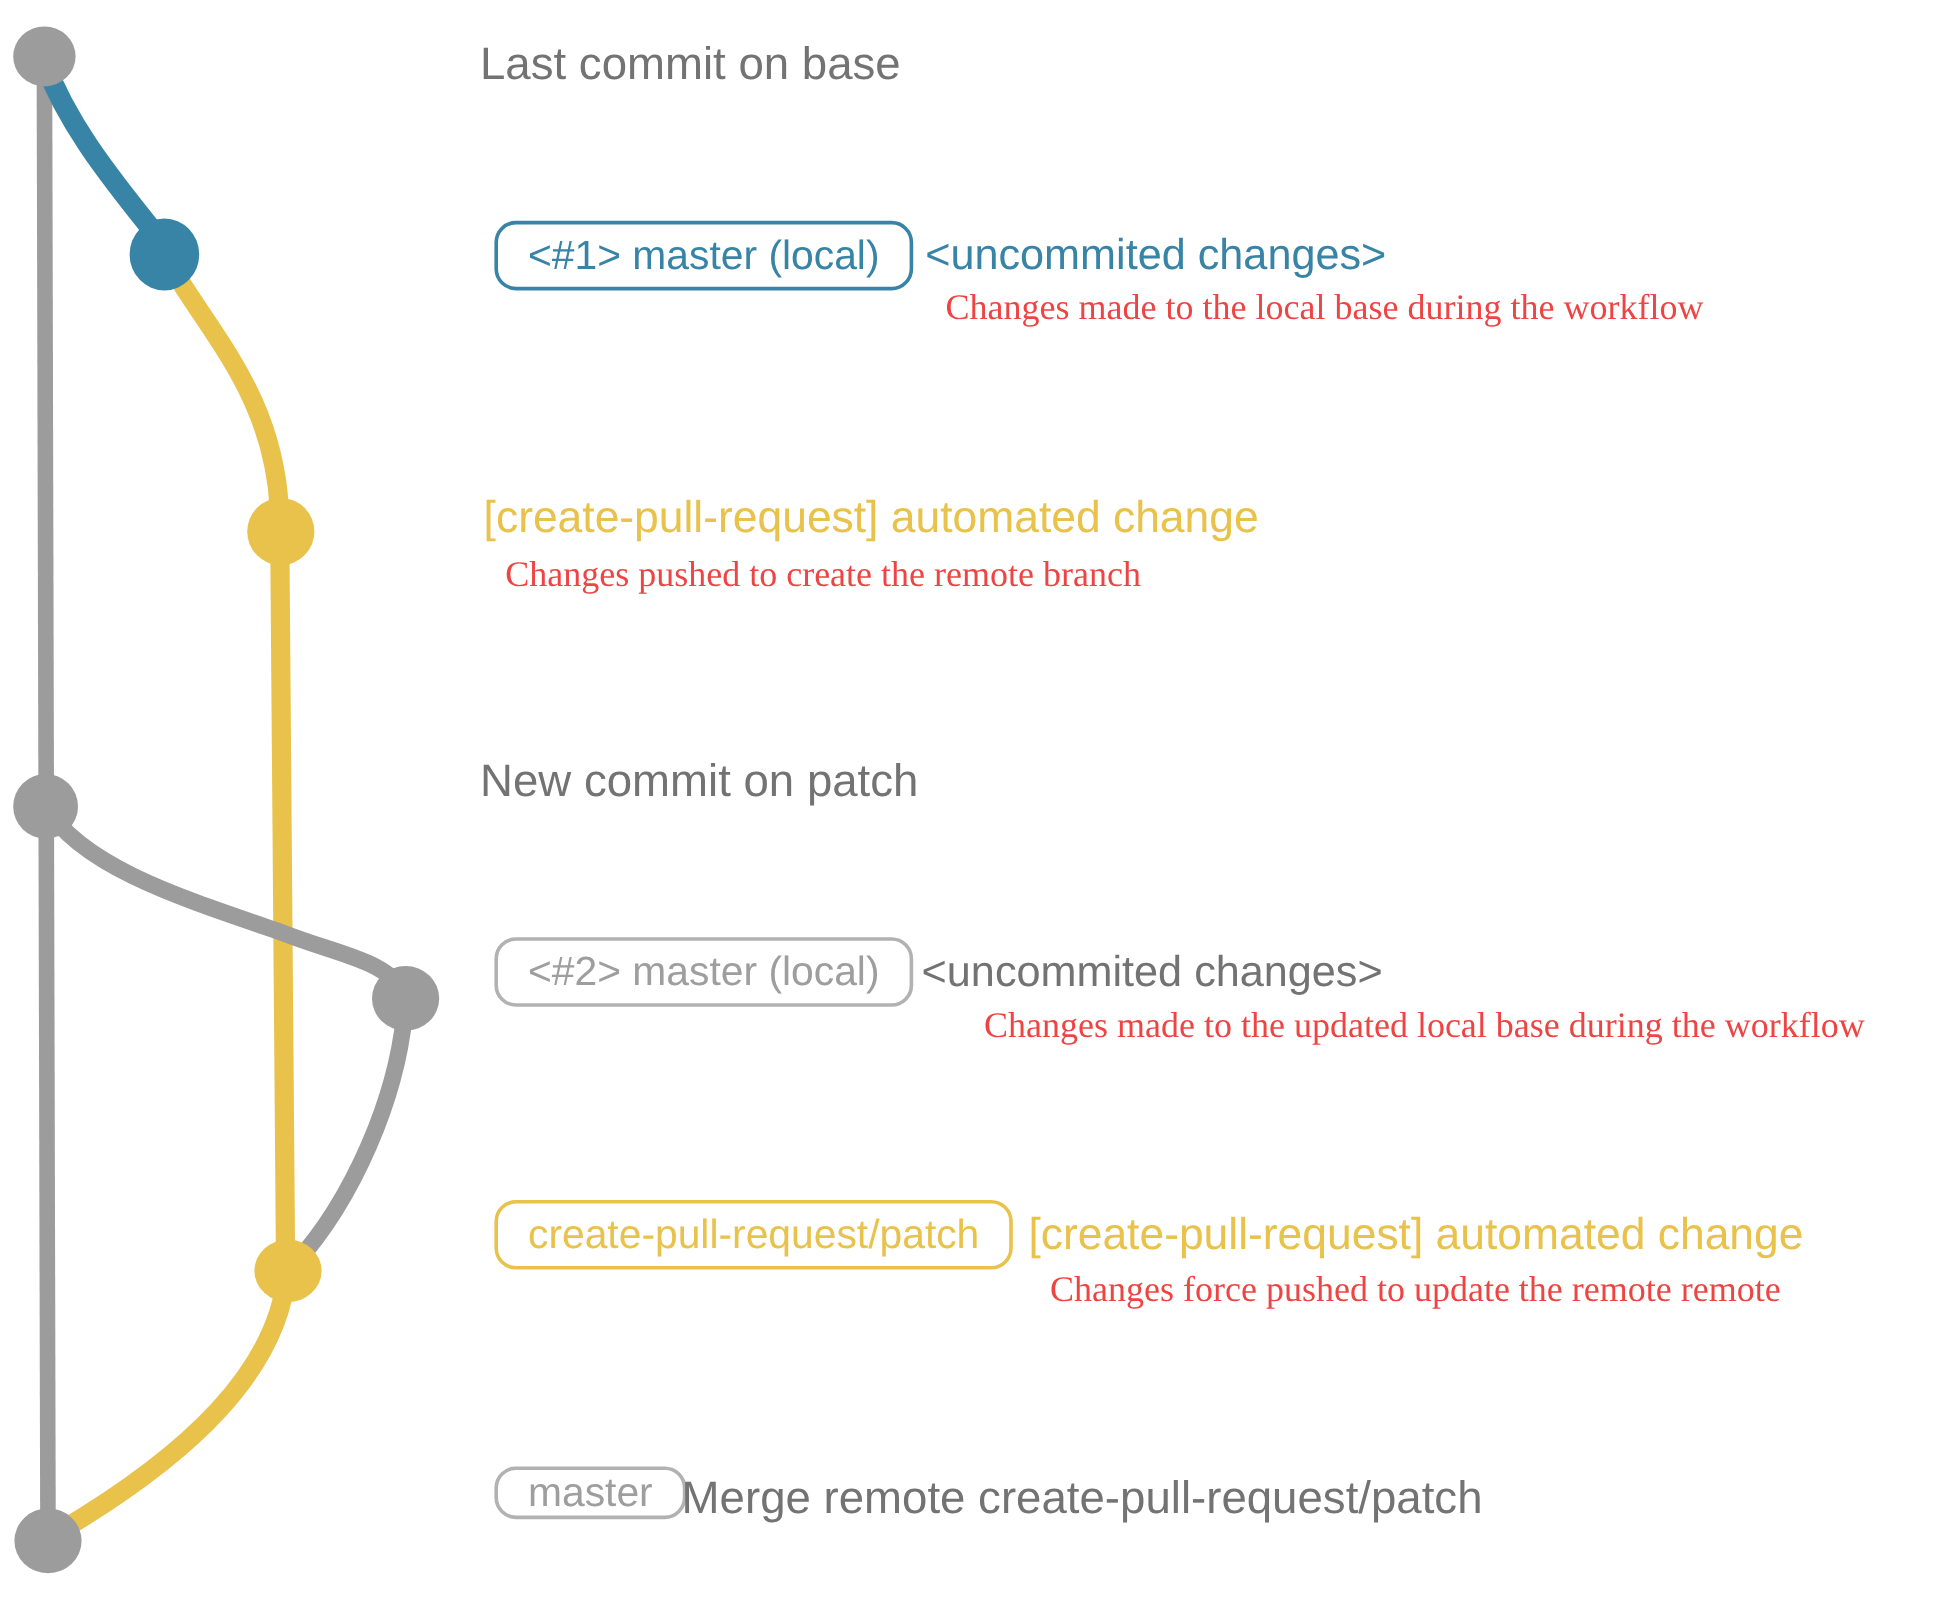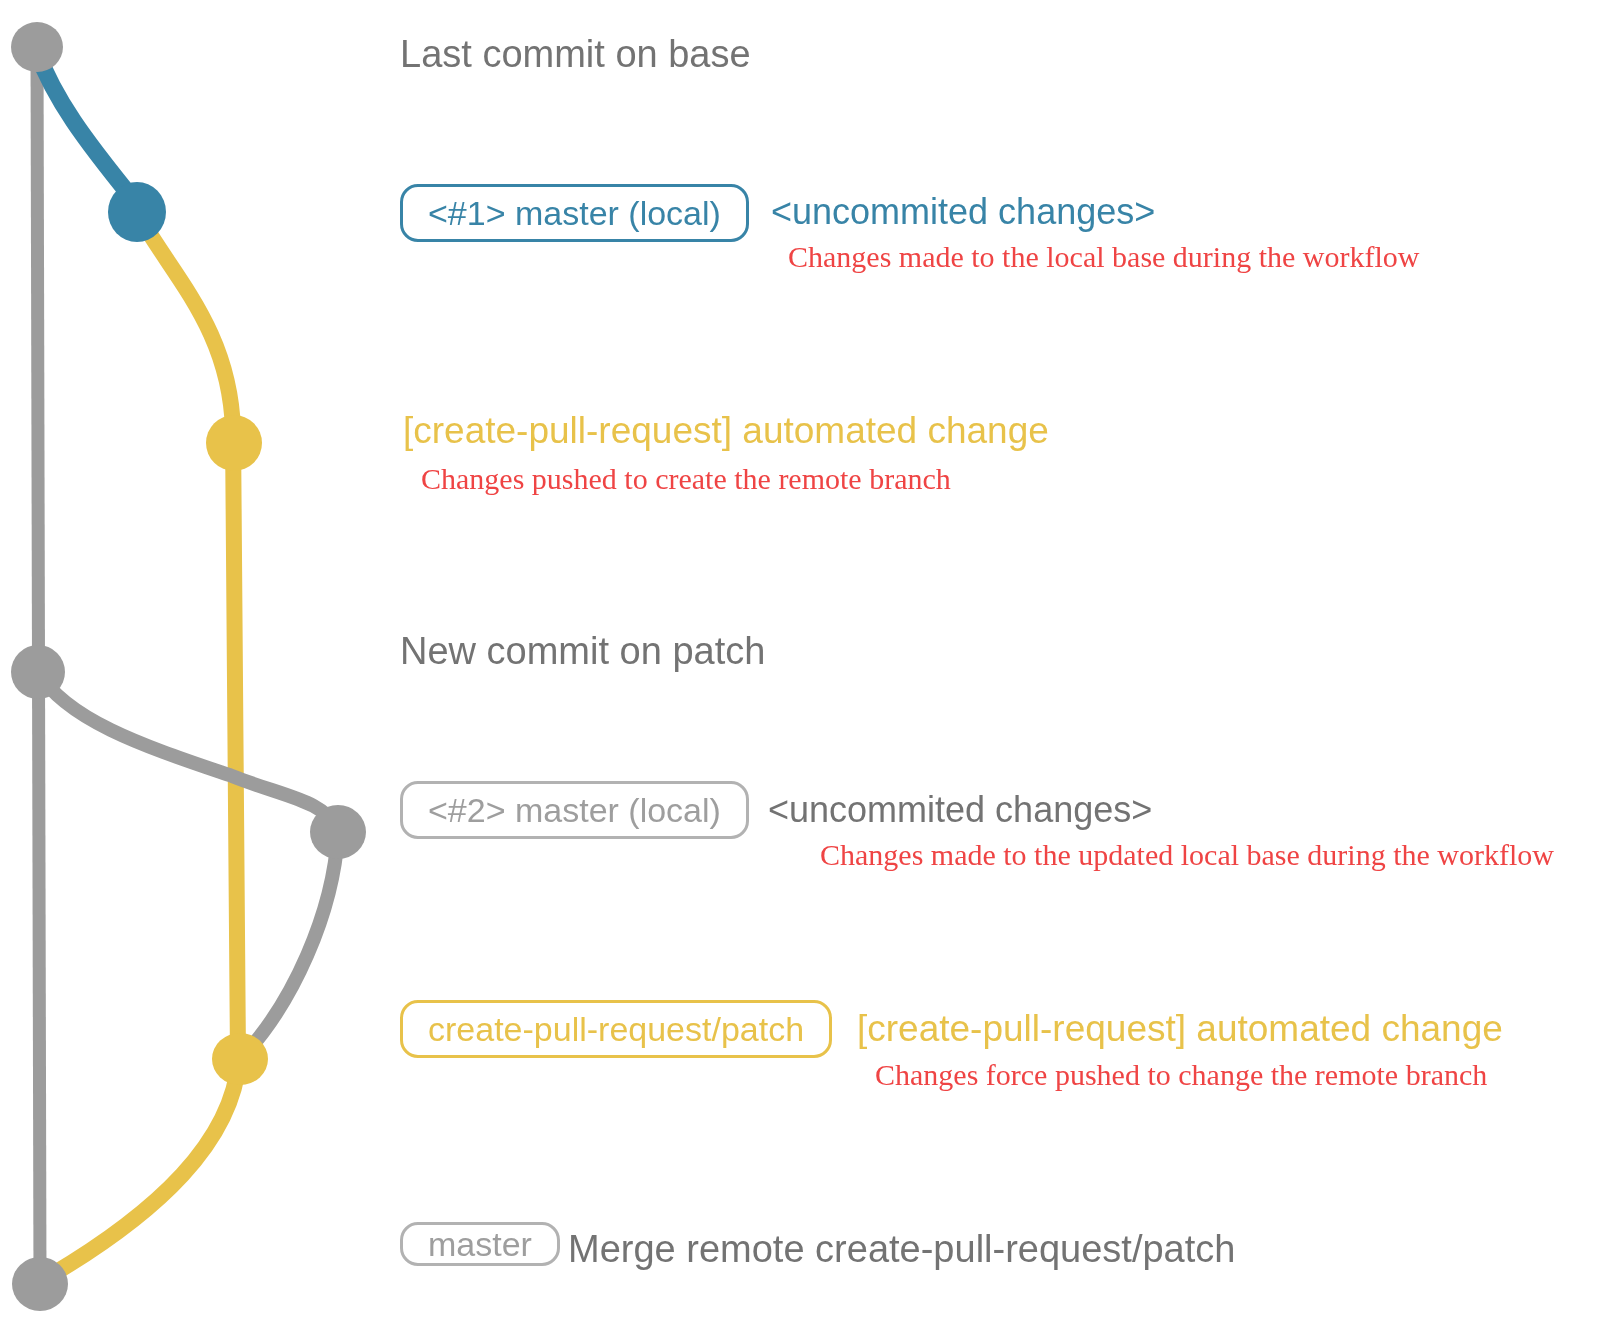--- a/index.html
+++ b/index.html
@@ -18,21 +18,21 @@
   .heading.blue{color:#3884a7;font-size:36px;}
   .heading.yellow{color:#e8c24a;font-size:37px;}
   .heading.gray{color:#737373;}
 
   .badge{
     position:absolute;
     display:inline-flex;align-items:center;justify-content:flex-end;
     height:58px;padding:0 25px;
     border-radius:18px;border:3px solid;
     font-size:34px;white-space:nowrap;
-    box-sizing:border-box;background:#ffffff;
+    box-sizing:border-box;background:#ffffff;margin-left:12px;
   }
   .badge.blue{border-color:#3884a7;color:#3884a7;}
   .badge.gray{border-color:#b2b2b2;color:#9e9e9e;}
   .badge.yellow{border-color:#e8c24a;color:#e8c24a;}
 
   .caption{
     font-family:Liberation Serif, serif;
     font-size:30px;color:#ef4444;
   }
 </style>
@@ -78,20 +78,20 @@
   <div class="badge gray" style="left:400px;top:781px;">
     <span>&lt;#2&gt; master (local)</span>
   </div>
   <div class="lbl heading gray" style="left:768px;top:789px;font-size:36px;">&lt;uncommited changes&gt;</div>
   <div class="lbl caption" style="left:787px;top:838px;margin-left:33px;">Changes made to the updated local base during the workflow</div>
 
   <div class="badge yellow" style="left:400px;top:1000px;">
     <span>create-pull-request/patch</span>
   </div>
   <div class="lbl heading yellow" style="left:857px;top:1008px;">[create-pull-request] automated change</div>
-  <div class="lbl caption" style="left:875px;top:1058px;">Changes force pushed to change the remote branch</div>
+  <div class="lbl caption" style="left:875px;top:1058px;">Changes force pushed to update the remote remote</div>
 
   <div class="badge gray" style="left:400px;top:1222px;height:44px;">
     <span>master</span>
   </div>
   <div class="lbl heading gray" style="left:568px;top:1228px;">Merge remote create-pull-request/patch</div>
 
 </div>
 
 </body></html>

